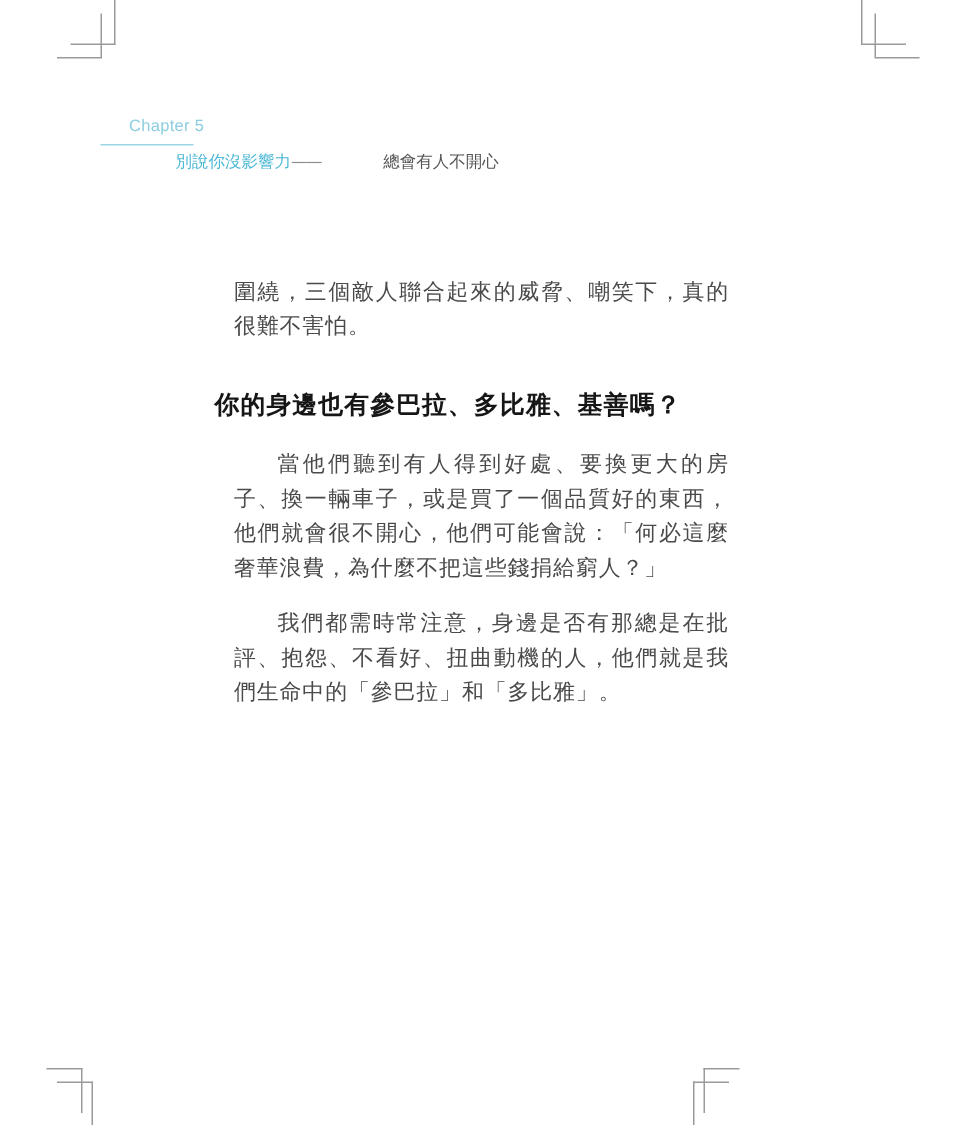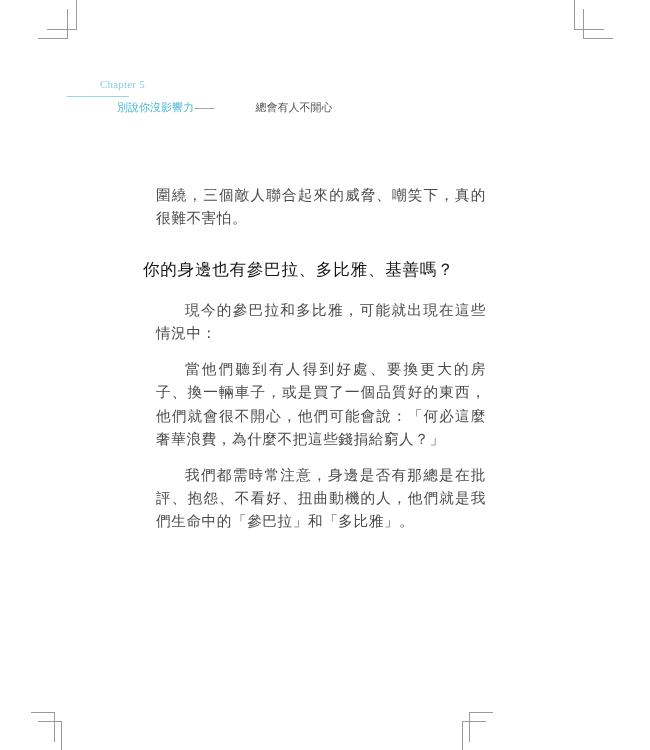--- a/index.html
+++ b/index.html
@@ -1,31 +1,31 @@
 <!DOCTYPE html>
 <html><head>
 <meta charset="utf-8">
 <style>
   html, body { margin:0; padding:0; background:#ffffff; }
   body { width:650px; height:750px; position:relative; overflow:hidden;
          font-family:"DejaVu Serif","Liberation Serif",serif; }
   .crop { position:absolute; background:#9a9a9a; }
-  .chapter-label { position:absolute; left:100px; top:78px; font-family:Liberation Serif, serif;
+  .chapter-label { position:absolute; left:86px; top:78px; font-family:Liberation Sans, sans-serif;
                    font-size:11px; color:#8ccde0; letter-spacing:0.2px; font-weight:300; }
   .chapter-rule { position:absolute; left:67px; top:96px; width:62px; height:1px; background:#9ad5e6; }
   .subtitle { position:absolute; left:95px; top:100px; font-size:11px; white-space:nowrap;
               font-family:"DejaVu Sans","Liberation Sans",sans-serif; }
   .subtitle .blue { color:#4bb8d4;margin-left:22px; }
   .subtitle .dash { color:#8a8a8a; letter-spacing:-1px; }
   .subtitle .grey { color:#555;margin-left:38px; }
   .content { position:absolute; left:143px; top:170px; width:356px; }
   .p { font-size:14.6px; line-height:23.1px; color:#4a4a4a; margin:13px; text-align:justify;
        text-align-last:left; letter-spacing:0.6px; }
   .indent { text-indent:29px; }
-  .heading { font-family:"DejaVu Sans","Liberation Sans",sans-serif; font-weight:normal; font-size:16.5px;
+  .heading { font-family:"DejaVu Sans","Liberation Sans",sans-serif; font-weight:bold; font-size:16.5px;
              color:#161616; margin:30px 0 17px 0; letter-spacing:0.8px; }
 </style>
 </head>
 <body>
 
 <div class="crop" style="left:76px;top:0;width:1px;height:30px;"></div>
 <div class="crop" style="left:47px;top:29px;width:30px;height:1px;"></div>
 <div class="crop" style="left:67px;top:9px;width:1px;height:29px;"></div>
 <div class="crop" style="left:38px;top:38px;width:30px;height:1px;"></div>
 
@@ -49,17 +49,16 @@
 <div class="subtitle">
   <span class="blue">別說你沒影響力</span><span class="dash">——</span>
   <span class="grey">總會有人不開心</span>
 </div>
 
 <div class="content">
   <p class="p">圍繞，三個敵人聯合起來的威脅、嘲笑下，真的很難不害怕。</p>
 
   <h2 class="heading">你的身邊也有參巴拉、多比雅、基善嗎？</h2>
 
-  <p class="p indent">現今的參巴拉和多比雅，可能就出現在這些情況中：</p>
   <p class="p indent">當他們聽到有人得到好處、要換更大的房子、換一輛車子，或是買了一個品質好的東西，他們就會很不開心，他們可能會說：「何必這麼奢華浪費，為什麼不把這些錢捐給窮人？」</p>
   <p class="p indent">我們都需時常注意，身邊是否有那總是在批評、抱怨、不看好、扭曲動機的人，他們就是我們生命中的「參巴拉」和「多比雅」。</p>
 
 </div>
 
 </body></html>

